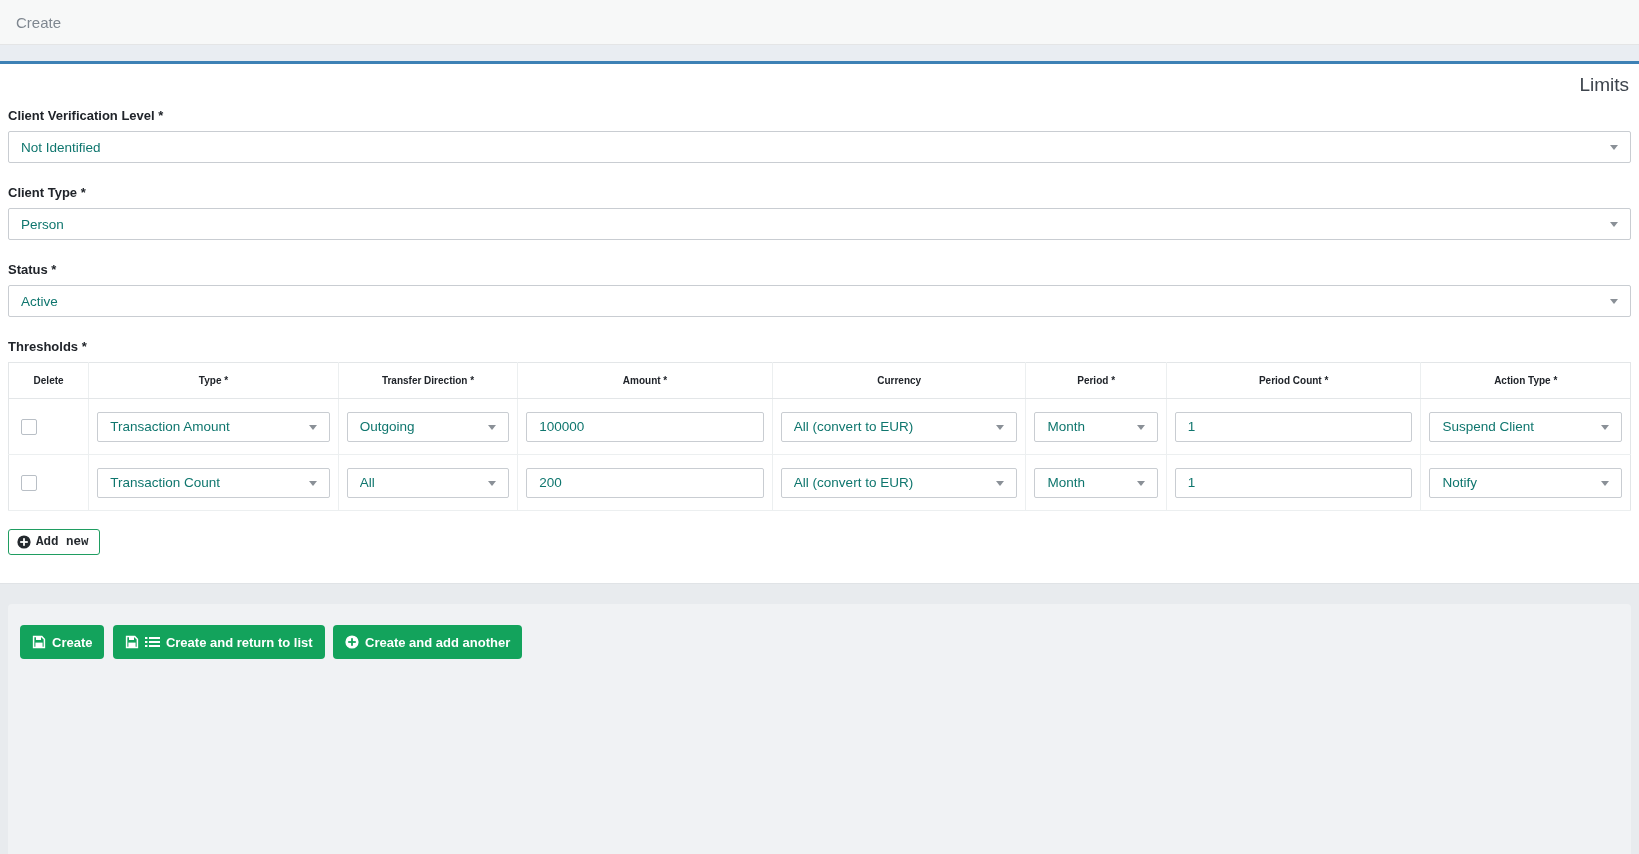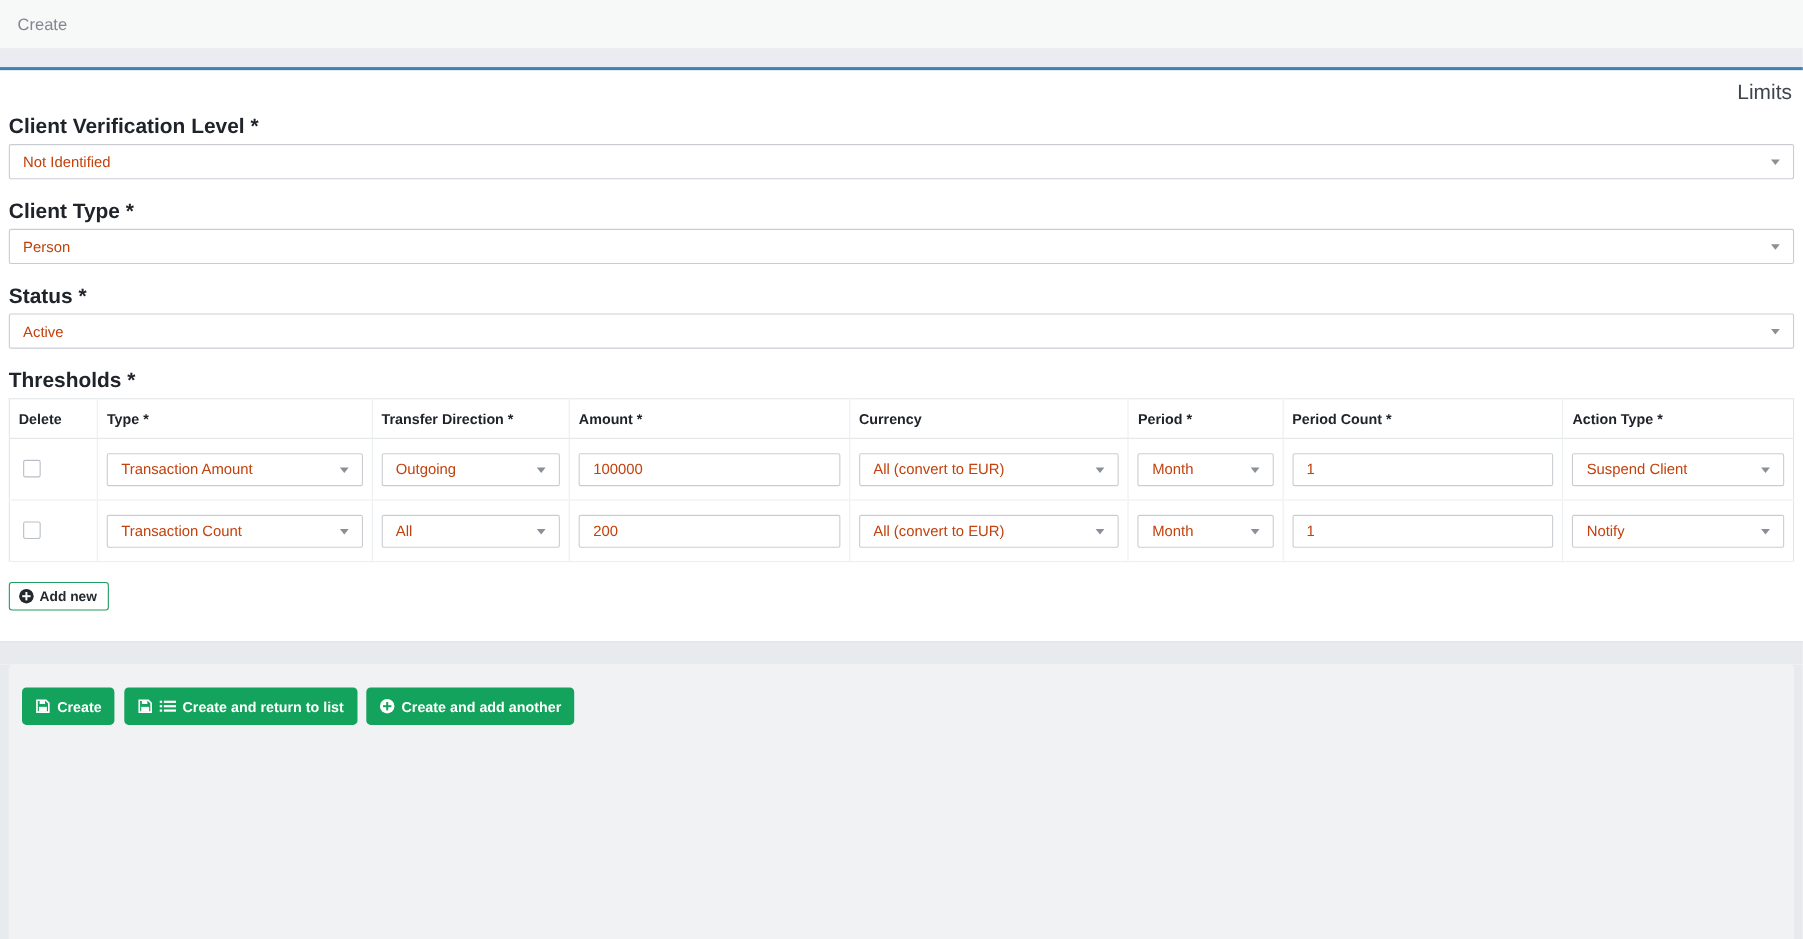--- a/index.html
+++ b/index.html
@@ -30,31 +30,31 @@
   .accent-line { height: 3px; background: #3d81b5; flex: 0 0 auto; }
 
   
   .content { padding: 0 8px 28px; flex: 0 0 auto; background: #fff; }
   .section-title {
     font-size: 19px; font-weight: 400; color: #3d444d;
     margin: 10px 2px 12px; line-height: 22px; text-align: right;
   }
   .fgroup { margin-bottom: 22px; }
   .fgroup > label {
-    display: block; font-size: 19px; font-weight: 700; color: #20242a;
+    display: block; font-size: 13px; font-weight: 700; color: #20242a;
     line-height: 16px; margin-bottom: 7px;
   }
   .control {
     position: relative;
     width: 100%; height: 32px;
     border: 1px solid #c9cdd2; border-radius: 2px;
     background: #fff;
     display: flex; align-items: center;
     padding: 0 26px 0 12px;
-    font-size: 13.5px; color: #c2410c;
+    font-size: 13.5px; color: #0f766e;
   }
   .control.is-empty { padding: 0 12px; }
   input.control { outline: none; }
   textarea.control {
     height: 54px; padding: 6px 12px; resize: both;
     font-family: "Liberation Sans", sans-serif;
     display: block;
   }
   .caret {
     position: absolute; right: 12px; top: 50%; margin-top: -2px;
@@ -63,21 +63,21 @@
     border-top: 5px solid #8a9097;
   }
   .select-value { white-space: nowrap; overflow: hidden; }
 
   
   table.thresholds {
     width: 100%; border-collapse: collapse; table-layout: fixed;
     border: 1px solid #e3e6e8; background: #fff;
   }
   table.thresholds th {
-    text-align: left; font-size: 13px; font-weight: 700; color: #20242a;
+    text-align: center; font-size: 10px; font-weight: 700; color: #20242a;
     padding: 10px 8px; border-bottom: 1px solid #e3e6e8;
     border-left: 1px solid #eceff0; height: 36px;
   }
   table.thresholds td {
     padding: 12px 8px; border-left: 1px solid #eceff0;
     border-bottom: 1px solid #eceff0; height: 56px; vertical-align: middle;
   }
   table.thresholds th:first-child, table.thresholds td:first-child { border-left: none; }
   .checkbox {
     display: inline-block; width: 16px; height: 16px;
@@ -85,21 +85,21 @@
     vertical-align: middle; margin-left: 4px;
   }
   td .control { height: 30px; }
 
   
   .add-new {
     margin-top: 18px;
     display: inline-flex; align-items: center; gap: 5px;
     background: #fff; border: 1px solid #1f9d61; border-radius: 3px;
     padding: 5px 10px 5px 8px;
-    font-family: Liberation Sans, sans-serif;
+    font-family: Liberation Mono, monospace;
     font-size: 12.5px; font-weight: 600; color: #24292e; cursor: pointer;
   }
 
   
   .band-bottom { height: 21px; background: #e8ebee; border-top: 1px solid #e0e3e6; flex: 0 0 auto; }
   .footer-wrap { flex: 1 1 auto; background: #e8ebee; padding: 0 8px; }
   .footer-panel {
     background: #f0f2f4; border-radius: 4px 4px 0 0; height: 100%;
     padding: 21px 12px 0;
   }

